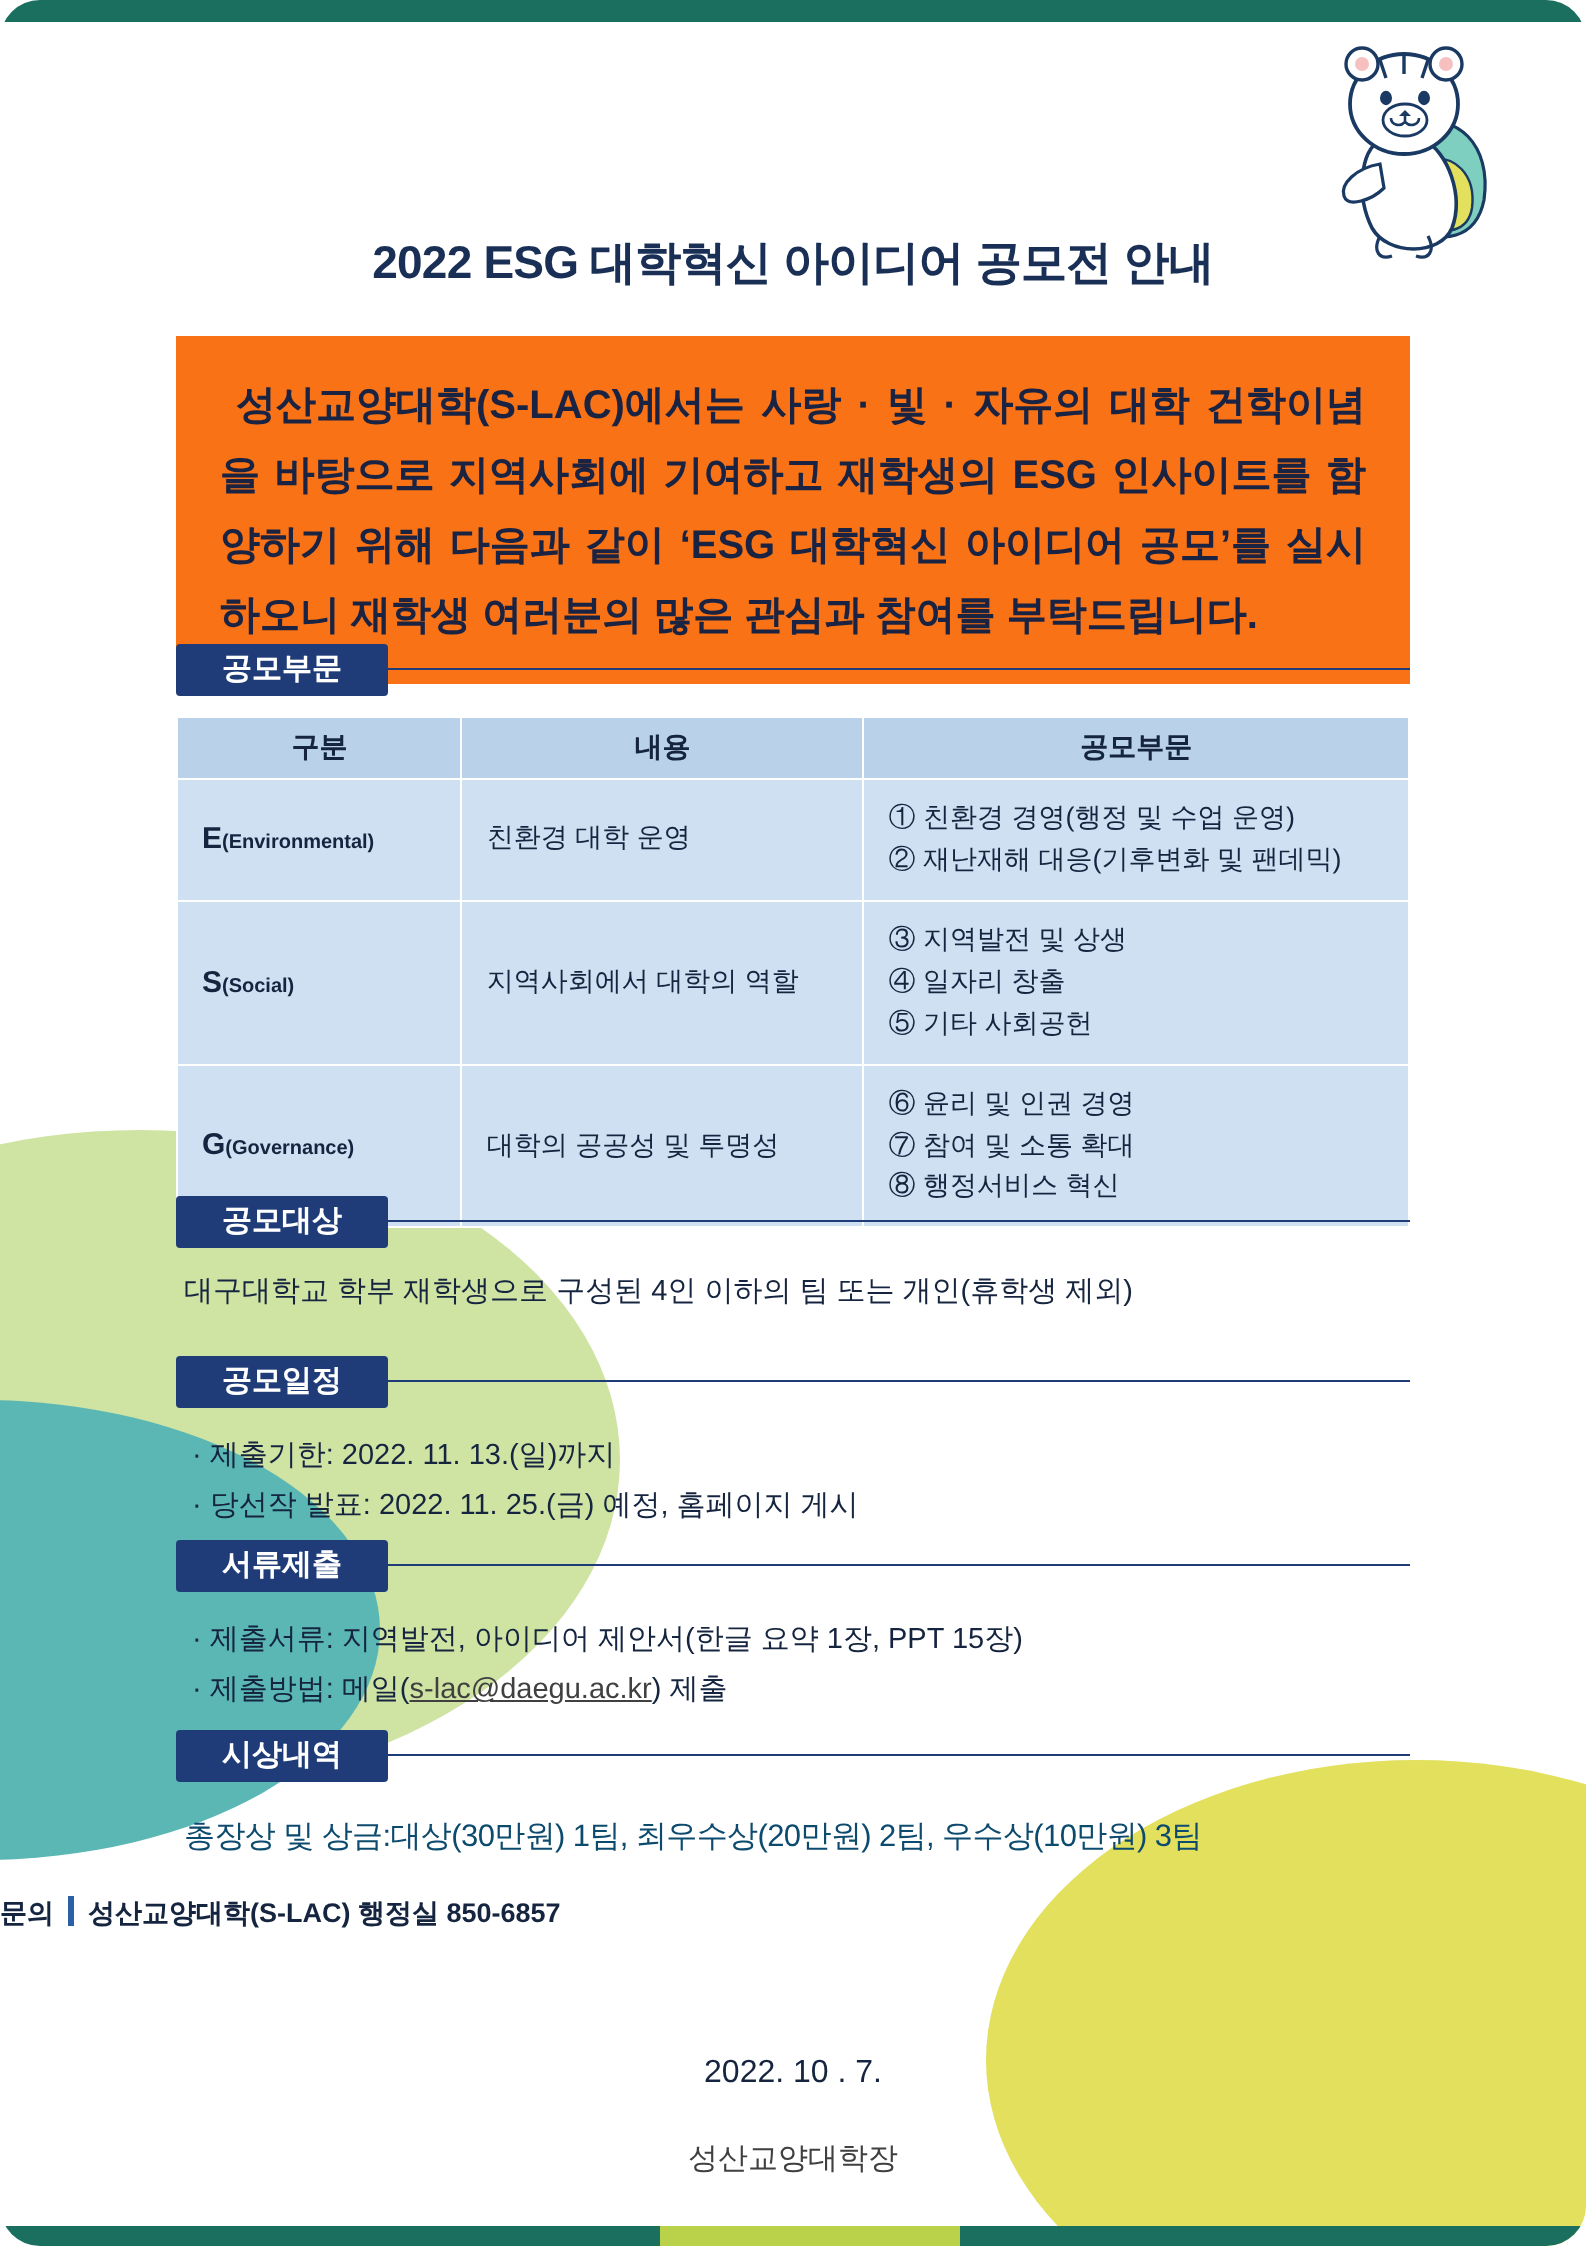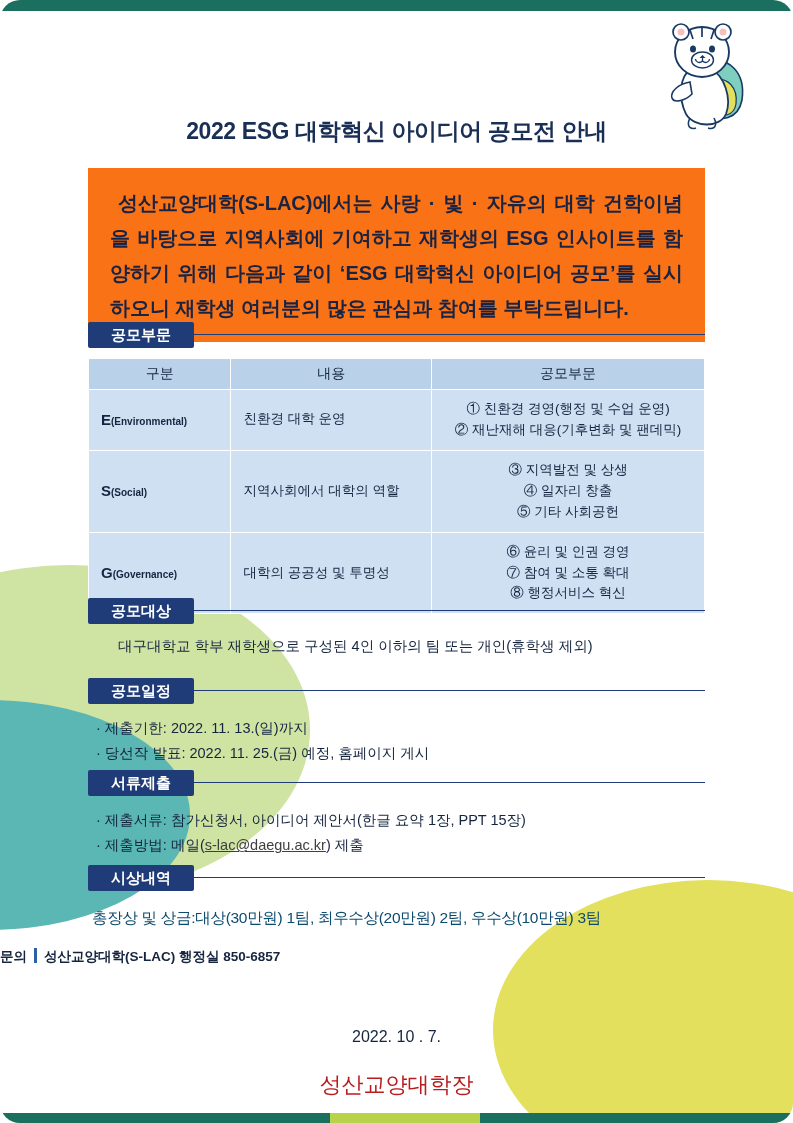--- a/index.html
+++ b/index.html
@@ -149,45 +149,44 @@
     left: 88px;
     top: 358px;
     width: 617px;
     border-collapse: collapse;
     font-size: 13.5px;
     color: #15243f;
   }
   .tbl th {
     background: #b9d2ea;
     border: 1px solid #ffffff;
-    font-weight: normal;
+    font-weight: bold;
     padding: 6px 4px;
     font-size: 14px;
   }
   .tbl td {
     background: #cfe0f2;
     border: 1px solid #ffffff;
     padding: 9px 12px;
     vertical-align: middle;
     line-height: 1.55;
   }
   .tbl td.c1 { width: 123px; font-weight: bold; }
   .tbl td.c1 b { font-size: 15px; }
   .tbl td.c1 span { font-weight: bold; font-size: 10px; }
   .tbl td.c2 { width: 205px; }
-  .tbl td.c3 { width: 289px; text-align: center; }
+  .tbl td.c3 { width: 289px; }
   
   .body-text {
     position: absolute;
     left: 92px;
     width: 620px;
     font-size: 14.5px;
     color: #15243f;
     line-height: 1.7;
-    margin-left: 26px;
   }
   .bullets {
     position: absolute;
     left: 96px;
     width: 620px;
     font-size: 14.5px;
     color: #15243f;
     line-height: 1.75;
   }
   .link {
@@ -227,22 +226,22 @@
     width: 793px;
     text-align: center;
     font-size: 16px;
     color: #15243f;
   }
   .signer {
     position: absolute;
     left: 0; top: 1070px;
     width: 793px;
     text-align: center;
-    font-size: 22px;
-    color: #b91c1c;
+    font-size: 15px;
+    color: #404040;
   }
 </style>
 </head>
 <body>
 
 <div class="page">
 
   <div class="top-bar"></div>
   <div class="top-bar-2"></div>
   <div class="blob-green"></div>
@@ -351,21 +350,21 @@
       <div>· 제출기한: 2022. 11. 13.(일)까지</div>
       <div>· 당선작 발표: 2022. 11. 25.(금) 예정, 홈페이지 게시</div>
     </div>
 
     <div class="sec" style="top:770px;">
       <div class="tag">서류제출</div>
       <div class="rule"></div>
     </div>
     <div class="bullets" style="top:808px;">
       <div>
-        <span>· 제출서류: </span><span>참가신청서, 아이디어 제안서(한글 요약 1장, PPT 15장)</span>
+        <span>· 제출서류: </span><span>지역발전, 아이디어 제안서(한글 요약 1장, PPT 15장)</span>
       </div>
       <div>
         <span>· 제출방법: </span><span>메일(</span><span class="link">s-lac@daegu.ac.kr</span><span>) 제출</span>
       </div>
     </div>
 
     <div class="sec" style="top:865px;">
       <div class="tag">시상내역</div>
       <div class="rule"></div>
     </div>

